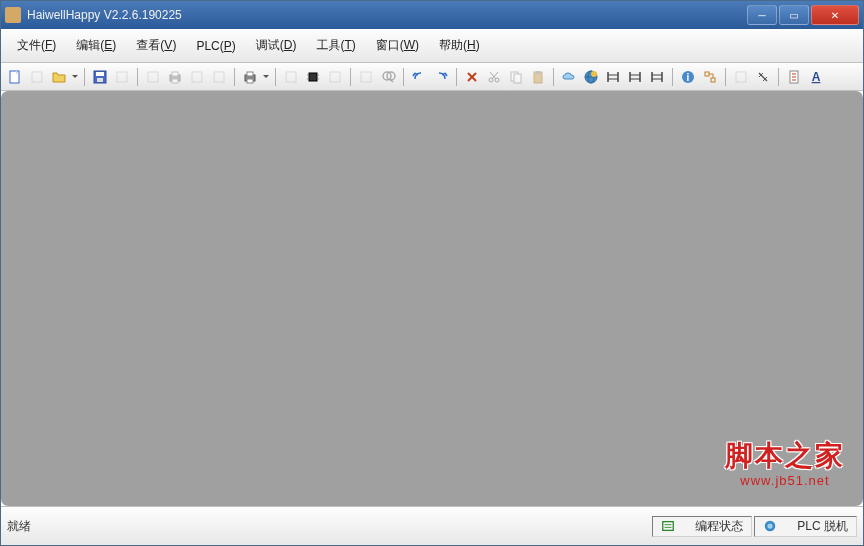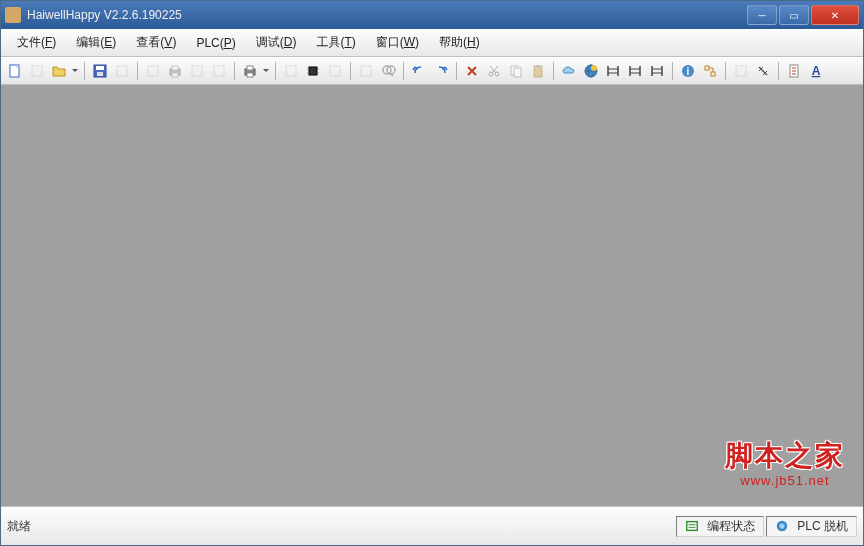--- a/index.html
+++ b/index.html
@@ -4,36 +4,36 @@
 <style>
 * { margin: 0; padding: 0; box-sizing: border-box; }
 body { font-family: "Microsoft YaHei", "SimSun", Arial, sans-serif; font-size: 12px; overflow: hidden; background: #fff; }
 .window { width: 864px; height: 546px; display: flex; flex-direction: column; border: 1px solid #4a6a8a; }
 .titlebar { height: 28px; background: linear-gradient(to bottom, #4a7ab8 0%, #3a6aa8 50%, #2a5a98 100%); display: flex; align-items: center; padding: 0 4px; color: #fff; }
 .titlebar-icon { width: 16px; height: 16px; margin-right: 6px; background: #d4a968; border-radius: 2px; }
 .titlebar-text { flex: 1; font-size: 12px; color: #f0f0f0; }
 .win-buttons { display: flex; gap: 0; }
 .win-btn { width: 30px; height: 20px; display: flex; align-items: center; justify-content: center; border: 1px solid rgba(255,255,255,0.3); background: linear-gradient(to bottom, #5a8ac8, #3a6aa8); margin-left: 2px; border-radius: 3px; cursor: pointer; font-size: 10px; color: #fff; }
 .win-btn.close { background: linear-gradient(to bottom, #e05040, #c03020); width: 48px; }
-.menubar { height: 28px; background: linear-gradient(to bottom, #fdfdfd, #e8e8e8); border-bottom: 1px solid #c0c0c0; display: flex; align-items: center; padding: 0 6px; }
+.menubar { height: 34px; background: linear-gradient(to bottom, #fdfdfd, #e8e8e8); border-bottom: 1px solid #c0c0c0; display: flex; align-items: center; padding: 0 6px; }
 .menu-item { padding: 4px 10px; cursor: pointer; color: #222; }
 .menu-item u { text-decoration: underline; }
 .toolbar { height: 28px; background: linear-gradient(to bottom, #fdfdfd, #e6e6e6); border-bottom: 1px solid #c0c0c0; display: flex; align-items: center; padding: 0 4px; gap: 2px; }
 .tool-btn { width: 20px; height: 20px; display: flex; align-items: center; justify-content: center; cursor: pointer; border: 1px solid transparent; }
 .tool-btn svg { width: 16px; height: 16px; }
 .tool-sep { width: 1px; height: 18px; background: #b0b0b0; margin: 0 3px; }
 .tool-dropdown { width: 8px; height: 20px; display: flex; align-items: center; justify-content: center; cursor: pointer; }
 .tool-dropdown::after { content: ""; border-left: 3px solid transparent; border-right: 3px solid transparent; border-top: 3px solid #555; }
-.workspace { flex: 1; background: #a0a0a0; position: relative; }
+.workspace { flex: 1; background: #a0a0a0; position: relative; border-radius: 7px; }
 .watermark { position: absolute; right: 18px; bottom: 18px; text-align: center; }
 .watermark-main { font-size: 28px; font-weight: bold; color: #d02020; text-shadow: 1px 1px 0 #fff, -1px -1px 0 #fff, 1px -1px 0 #fff, -1px 1px 0 #fff; font-family: "SimHei", sans-serif; letter-spacing: 2px; }
 .watermark-sub { font-size: 13px; color: #d02020; letter-spacing: 1px; margin-top: -2px; }
 .statusbar { height: 39px; background: linear-gradient(to bottom, #fdfdfd, #e8e8e8); border-top: 1px solid #c0c0c0; display: flex; align-items: center; padding: 0 6px; }
 .status-left { flex: 1; color: #333; }
-.status-cell { border: 1px inset #d0d0d0; padding: 1px 8px; margin-left: 2px; display: flex; align-items: center; gap: 8px; color: #333; background: #f4f4f4;}
+.status-cell { border: 1px inset #d0d0d0; padding: 1px 8px; margin-left: 2px; display: flex; align-items: center; gap: 20px; color: #333; background: #f4f4f4;}
 .status-icon { width: 14px; height: 14px; display: inline-block; }
 .disabled { opacity: 0.45; }
 </style>
 </head>
 <body>
 
 <div class="window">
   <div class="titlebar">
     <div class="titlebar-icon"></div>
     <div class="titlebar-text">HaiwellHappy V2.2.6.190225</div>

